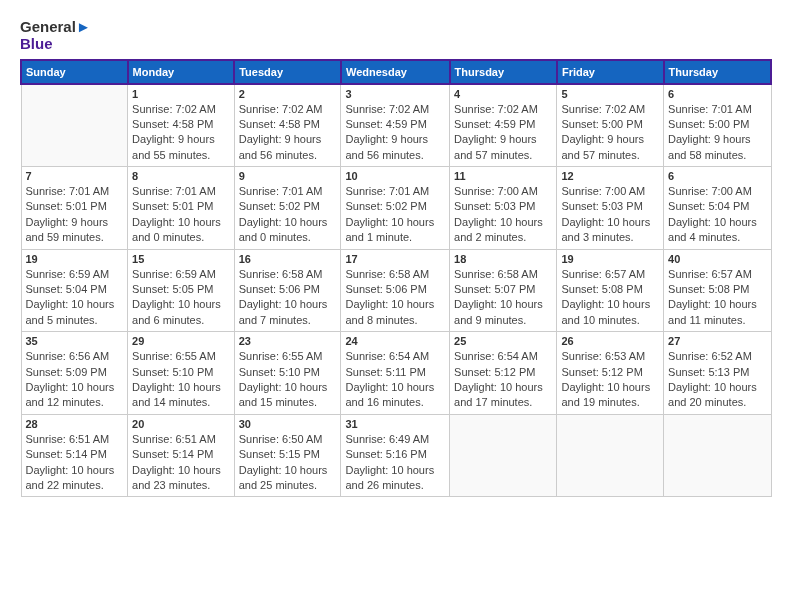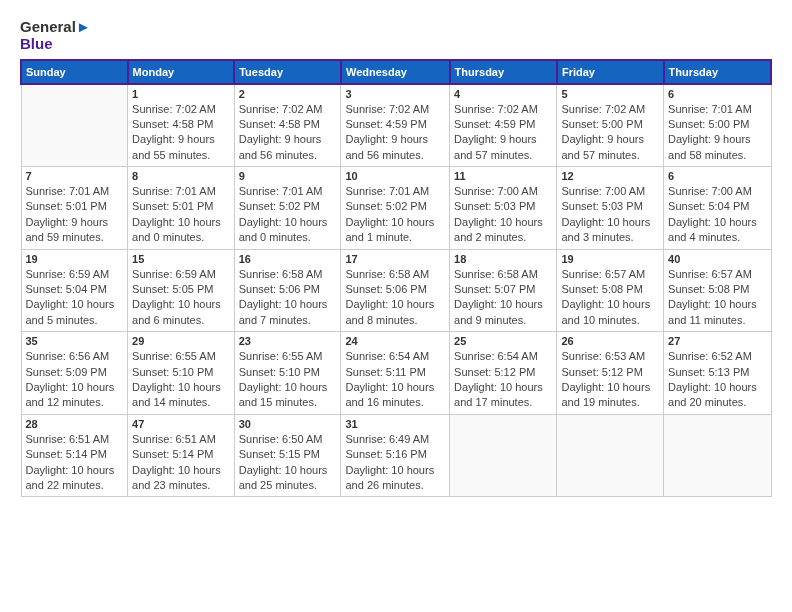--- a/index.html
+++ b/index.html
@@ -339,21 +339,21 @@
         <tr>
           <td>
         <span class="day-num">28</span>
         <div class="day-info">
           Sunrise: 6:51 AM<br>
           Sunset: 5:14 PM<br>
           Daylight: 10 hours and 22 minutes.
         </div>
       </td>
           <td>
-        <span class="day-num">47</span>
+        <span class="day-num">20</span>
         <div class="day-info">
           Sunrise: 6:51 AM<br>
           Sunset: 5:14 PM<br>
           Daylight: 10 hours and 23 minutes.
         </div>
       </td>
           <td>
         <span class="day-num">30</span>
         <div class="day-info">
           Sunrise: 6:50 AM<br>

